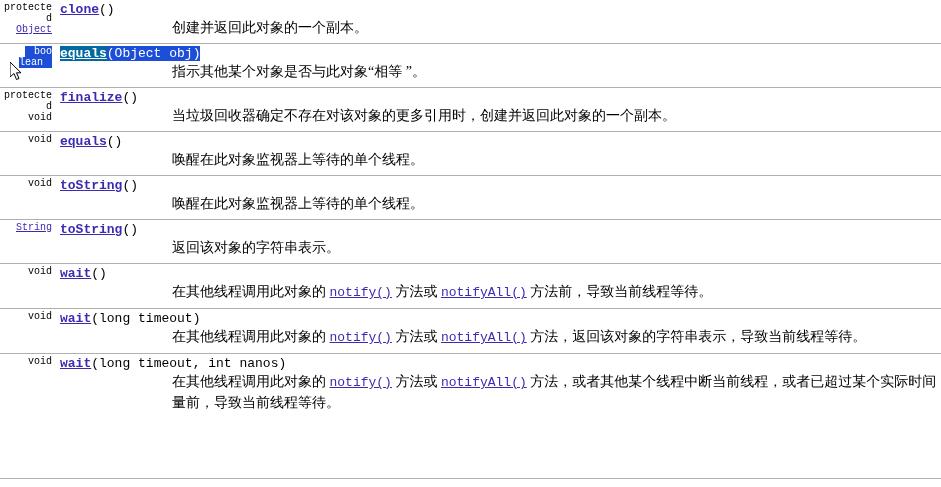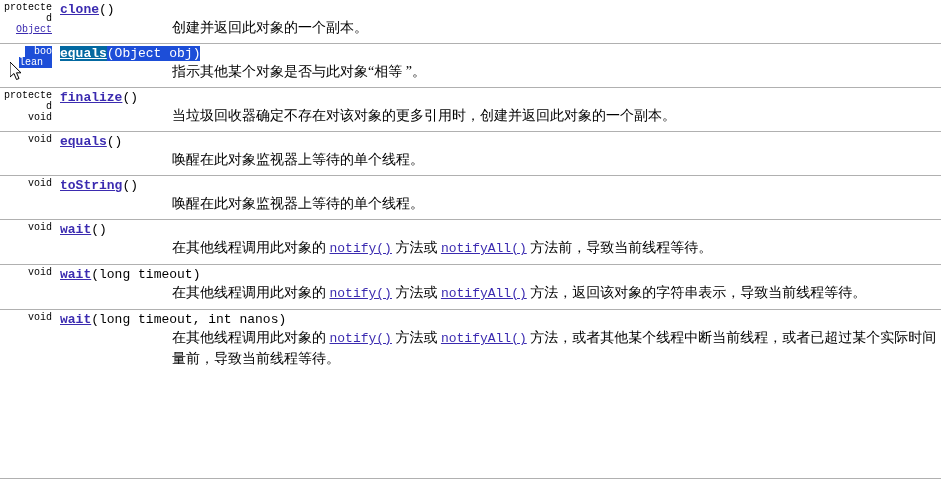--- a/index.html
+++ b/index.html
@@ -145,20 +145,27 @@
         </td>
       </tr>
       <tr class="method-row">
         <td class="modifier-cell"><span class="mod-plain">void</span></td>
         <td class="detail-cell">
           <div class="sig-line"><span class="sig-name">toString</span><span class="sig-args">()</span></div>
           <div class="desc-line"><span>唤醒在此对象监视器上等待的单个线程。</span></div>
         </td>
       </tr>
       <tr class="method-row">
+        <td class="modifier-cell"><span class="type-link">String</span></td>
+        <td class="detail-cell">
+          <div class="sig-line"><span class="sig-name">toString</span><span class="sig-args">()</span></div>
+          <div class="desc-line"><span>返回该对象的字符串表示。</span></div>
+        </td>
+      </tr>
+      <tr class="method-row">
         <td class="modifier-cell"><span class="mod-plain">void</span></td>
         <td class="detail-cell">
           <div class="sig-line"><span class="sig-name">wait</span><span class="sig-args">()</span></div>
           <div class="desc-line"><span>在其他线程调用此对象的 </span><a class="code-link" href="#">notify()</a><span> 方法或 </span><a class="code-link" href="#">notifyAll()</a><span> 方法前，导致当前线程等待。</span></div>
         </td>
       </tr>
       <tr class="method-row">
         <td class="modifier-cell"><span class="mod-plain">void</span></td>
         <td class="detail-cell">
           <div class="sig-line"><span class="sig-name">wait</span><span class="sig-args">(long timeout)</span></div>

